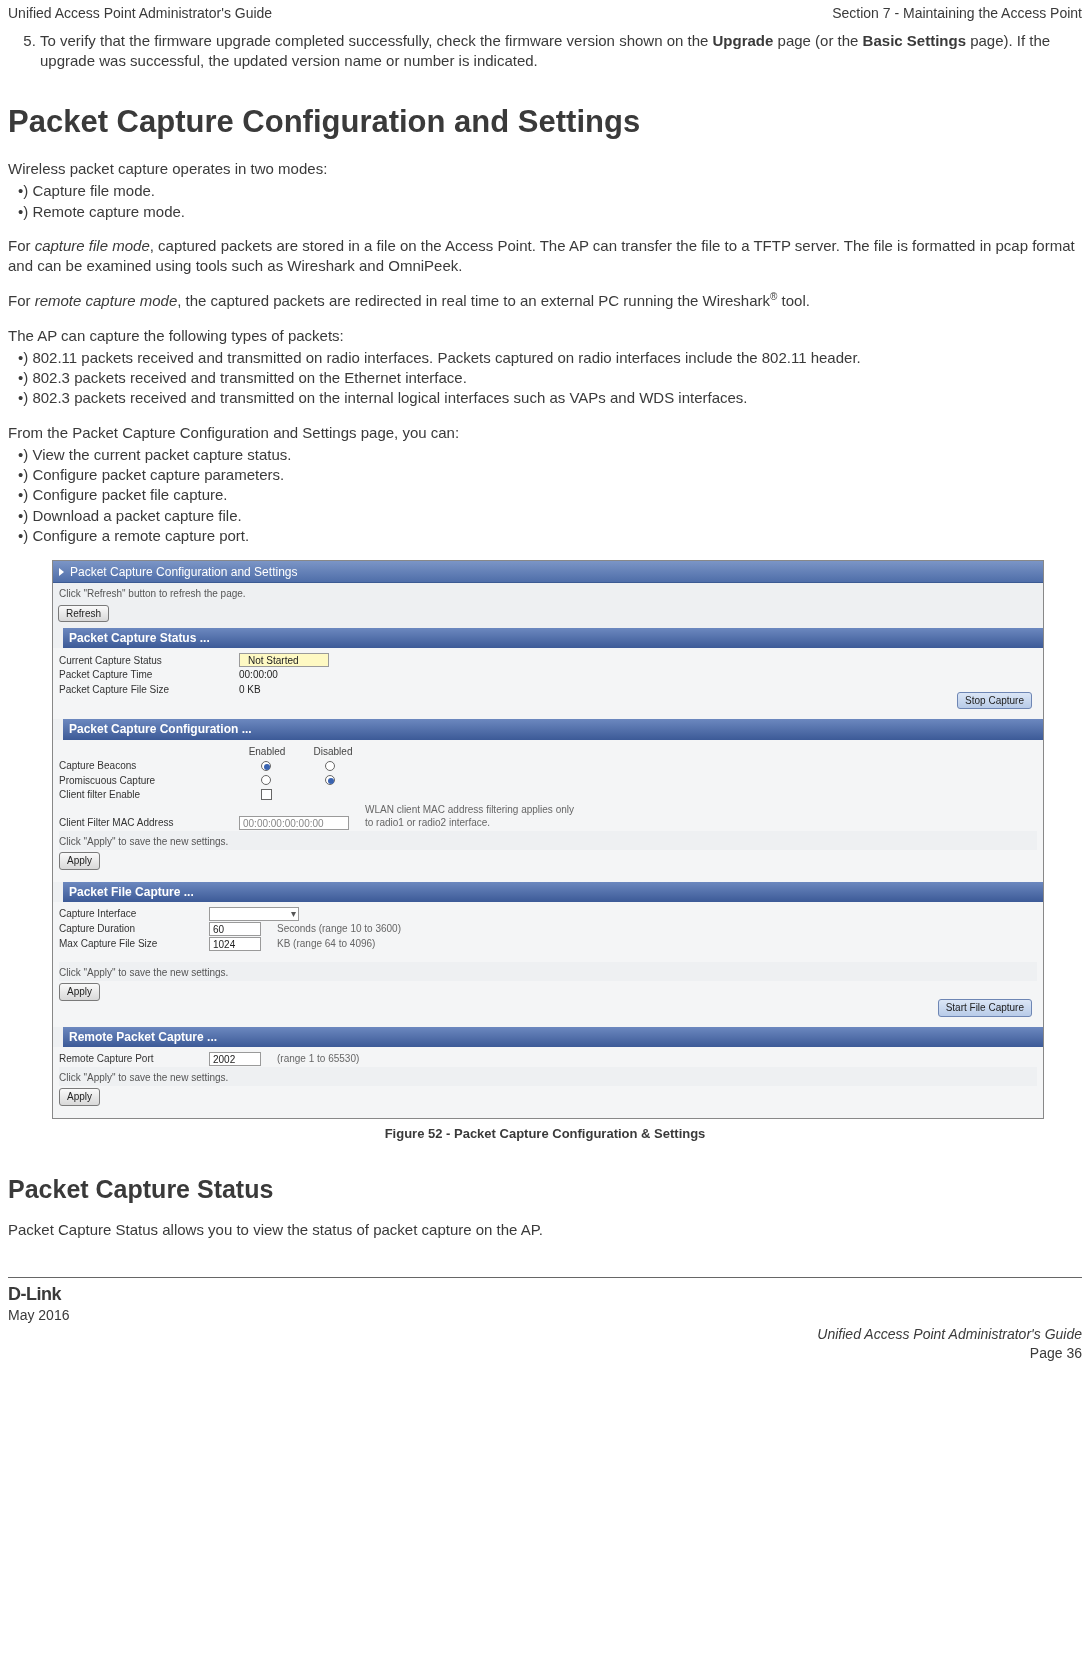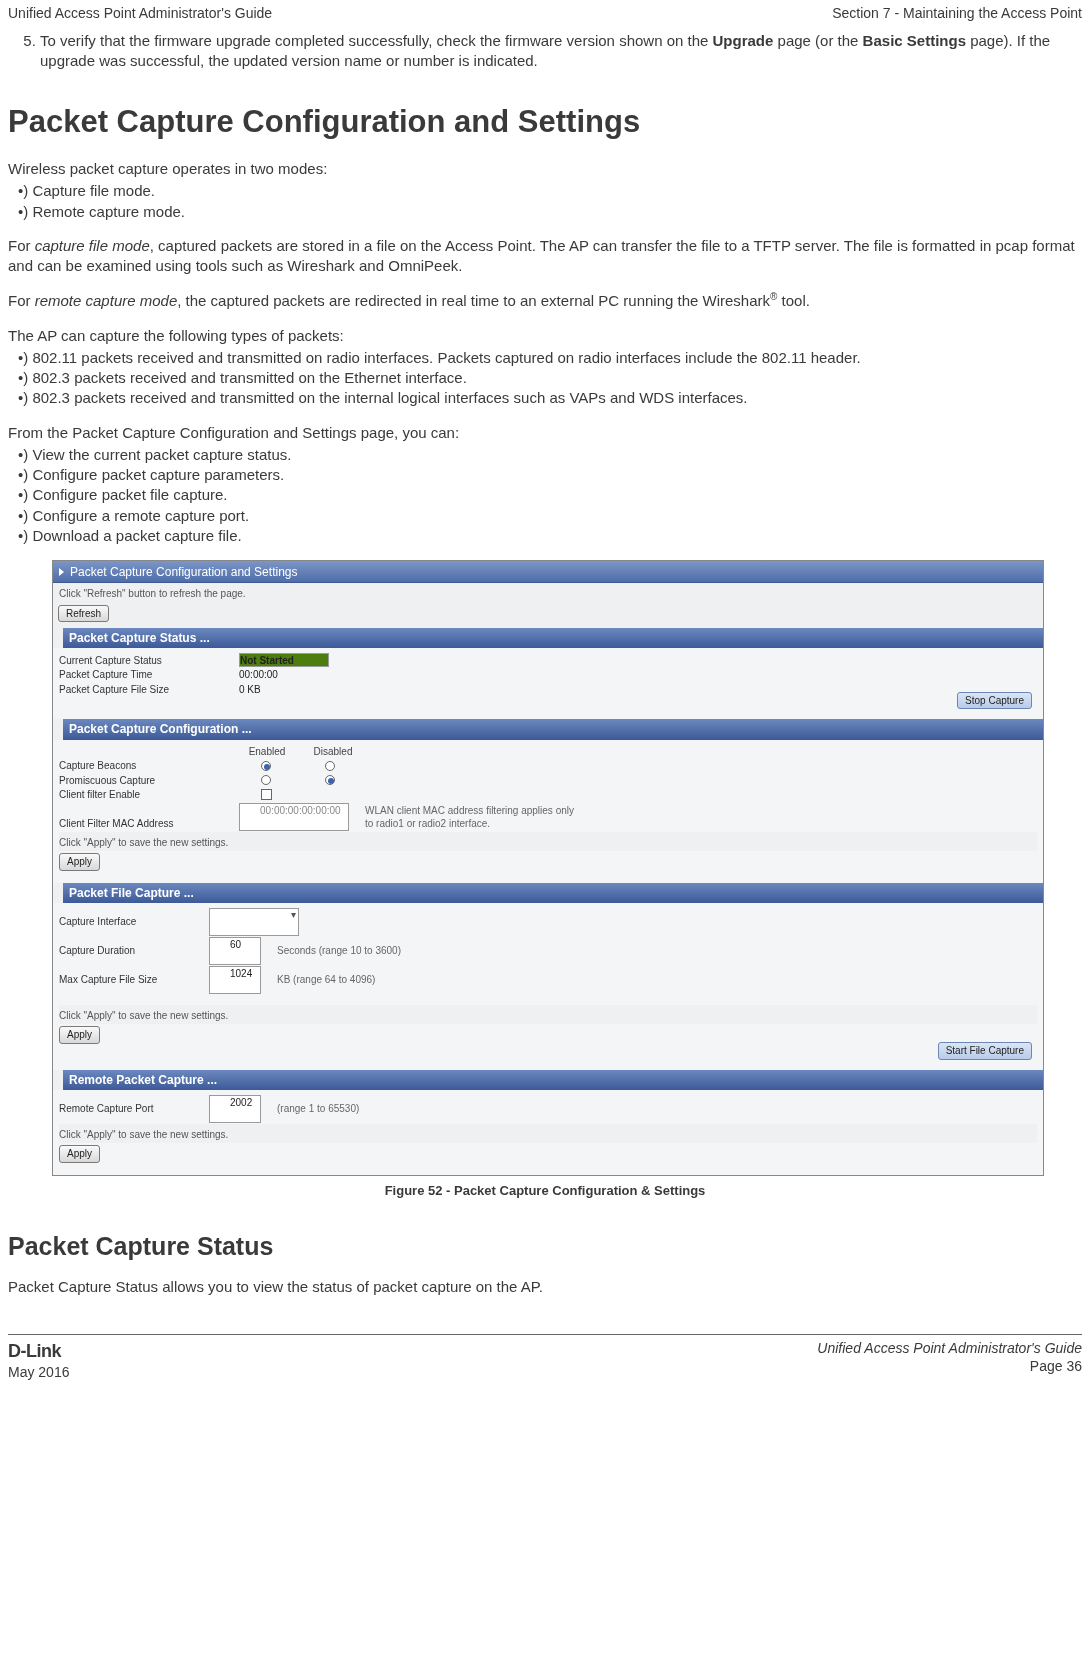--- a/index.html
+++ b/index.html
@@ -91,26 +91,25 @@
     padding: 4px 6px 6px;
     background: #f4f5f6;
     position: relative;
   }
   .row { display: flex; align-items: center; gap: 10px; margin: 1px 0; font-size: 10px; }
   .lab { width: 170px; color: #333; }
   .val-box {
     display: inline-block;
     min-width: 90px;
     border: 1px solid #9a9a9a;
-    background: #4d7c0f;
-    padding: 0 0;
+    background: #fef9c3;
+    padding: 0 8px;
     height: 14px;
     line-height: 14px;
     font-size: 10px;
-    font-weight: bold;
   }
   .col-head { display: inline-block; width: 56px; text-align: center; font-size: 10px; color: #444; }
   .radio-dot {
     display: inline-block;
     width: 10px; height: 10px;
     border: 1px solid #666;
     border-radius: 50%;
     position: relative;
     margin: 0 22px;
     background: #fff;
@@ -127,24 +126,24 @@
     display: inline-block;
     width: 11px; height: 11px;
     border: 1px solid #666;
     background: #fff;
     margin: 0 22px;
   }
   .input-box {
     display: inline-block;
     border: 1px solid #9a9a9a;
     background: #fff;
-    height: 28px;
+    height: 14px;
     line-height: 14px;
     font-size: 10px;
-    padding: 0 20px;
+    padding: 0 3px;
     color: #888;
   }
   .input-box.small { width: 52px; color: #222; }
   .input-box.mac { width: 110px; }
   .input-box.select { width: 90px; position: relative; background:#fff; }
   .input-box.select::after {
     content: "▾"; position: absolute; right: 2px; top: -1px; color: #555;
   }
   .note-text { color: #666; font-size: 10px; margin-left: 6px; max-width: 220px; }
   .right-btn {
@@ -162,20 +161,21 @@
   }
   
   .footer-wrap {
     border-top: 1px solid #666;
     margin: 36px 8px 0;
     padding-top: 4px;
     display: flex;
     justify-content: space-between;
     font-size: 14px;
     font-style: italic;
+    flex-direction: column;
   }
   .footer-left { font-style: normal; display: flex; flex-direction: column; }
   .footer-left .brand { font-weight: bold; font-style: normal; font-size: 18px; letter-spacing: -0.5px;}
   .footer-right { text-align: right; }
 </style>
 </head>
 <body>
 
 <div class="page">
   <div class="top-line">
@@ -210,22 +210,22 @@
     <li>802.11 packets received and transmitted on radio interfaces. Packets captured on radio interfaces include the 802.11 header.</li>
     <li>802.3 packets received and transmitted on the Ethernet interface.</li>
     <li>802.3 packets received and transmitted on the internal logical interfaces such as VAPs and WDS interfaces.</li>
   </ul>
 
   <p class="body-text" style="margin-bottom:2px">From the Packet Capture Configuration and Settings page, you can:</p>
   <ul class="bullets">
     <li>View the current packet capture status.</li>
     <li>Configure packet capture parameters.</li>
     <li>Configure packet file capture.</li>
+    <li>Download a packet capture file.</li>
     <li>Configure a remote capture port.</li>
-    <li>Download a packet capture file.</li>
   </ul>
 
   <div class="ui-shot">
     <div class="ui-titlebar">
       <span class="tri"></span>
       <span>Packet Capture Configuration and Settings</span>
     </div>
     <div class="ui-body">
       <div class="hint">Click "Refresh" button to refresh the page.</div>
       <span class="ui-btn">Refresh</span>

